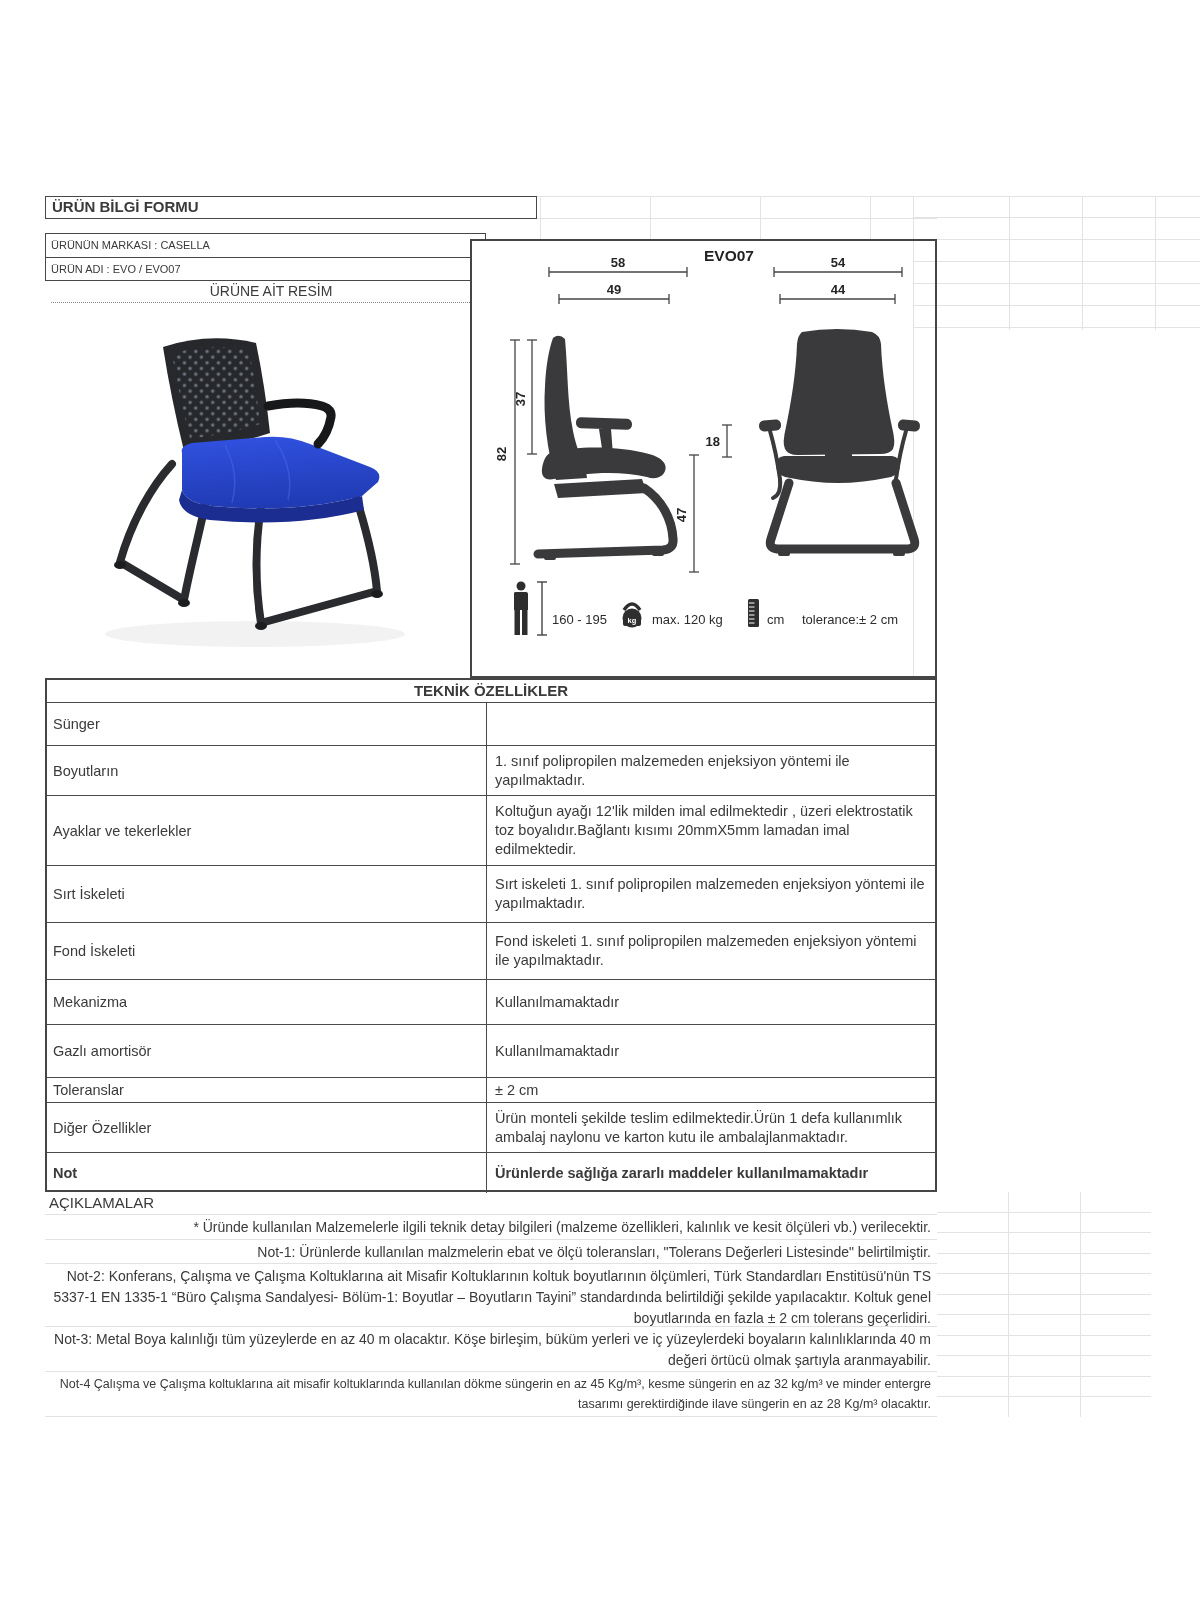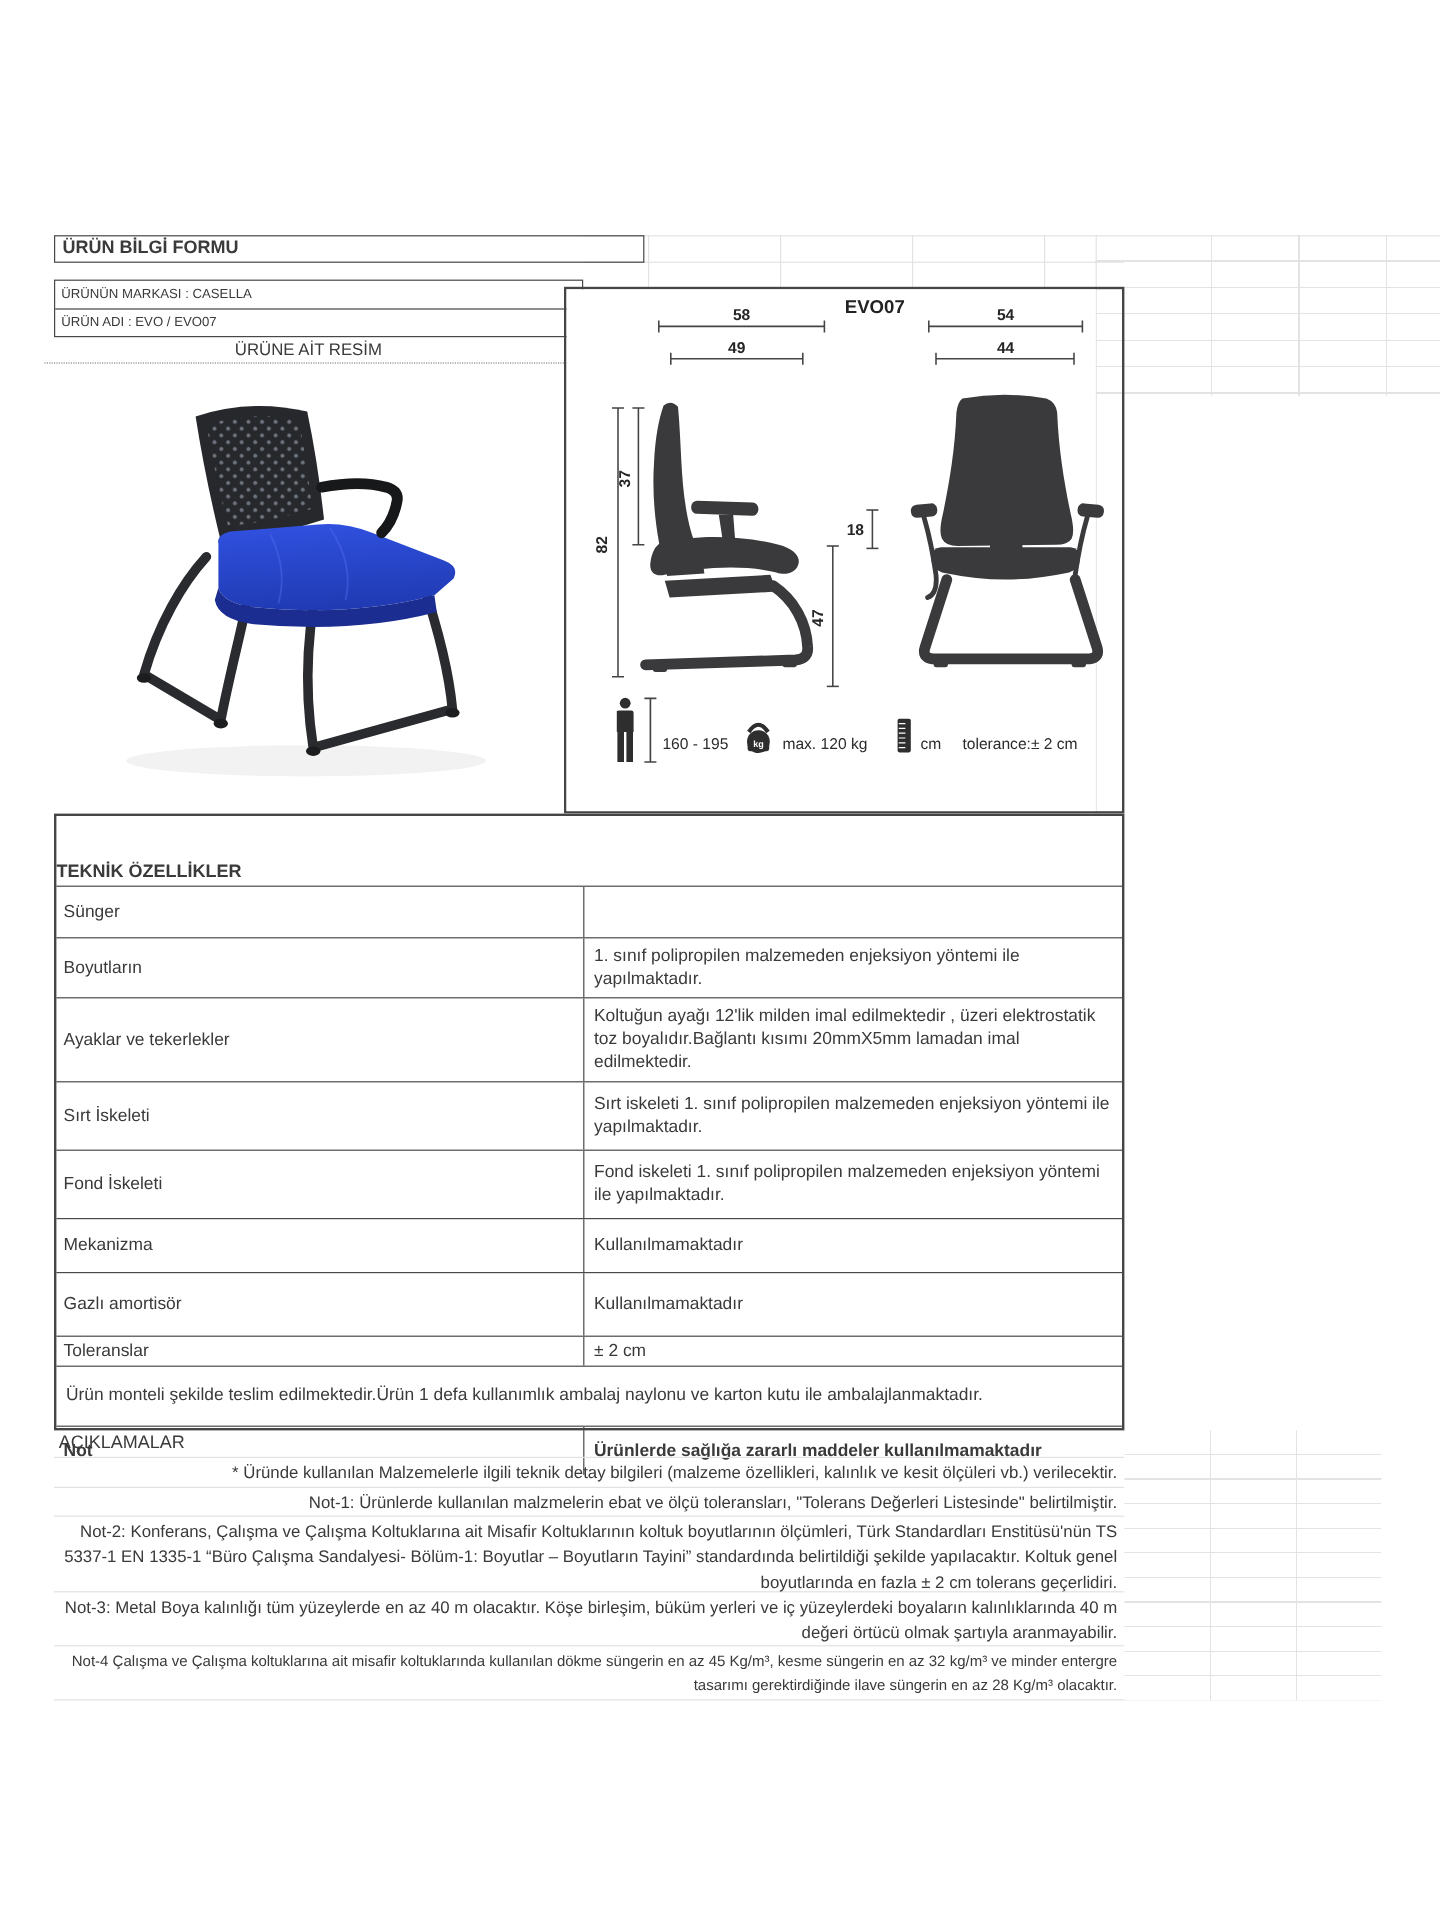--- a/index.html
+++ b/index.html
@@ -31,31 +31,31 @@
   }
   
   .title-box{
     left:45px;top:196px;width:492px;height:23px;border:1.5px solid #474747;
     font-weight:bold;font-size:15px;line-height:20px;padding-left:6px;
   }
   .id-box{left:45px;top:233px;width:441px;height:48px;border:1.5px solid #474747;}
   .id-row{height:24px;font-size:11px;line-height:23px;padding-left:5px;box-sizing:border-box;}
   .id-row:first-child{border-bottom:1.5px solid #474747;}
   .caption-row{
-    left:37px;top:281px;width:441px;height:22px;
+    left:51px;top:281px;width:441px;height:22px;
     border-right:1.5px dotted #888;border-bottom:1.5px dotted #888;
     text-align:center;font-size:14px;line-height:21px;
   }
   
   .draw-box{left:470px;top:239px;width:467px;height:439px;border:2px solid #454545;}
   
   .spec{left:45px;top:678px;width:892px;height:514px;border:2px solid #454545;background:#fff;}
   .spec-header{
-    height:22px;border-bottom:1.5px solid #4a4a4a;text-align:left;
-    font-weight:bold;font-size:15px;line-height:21px;margin-top:36px;
+    height:22px;border-bottom:1.5px solid #4a4a4a;text-align:center;
+    font-weight:bold;font-size:15px;line-height:21px;
   }
   .srow{display:flex;border-bottom:1.5px solid #4a4a4a;box-sizing:border-box;}
   .srow:last-child{border-bottom:none;font-weight:bold;}
   .scell-l{
     width:440px;flex:0 0 440px;border-right:1.5px solid #4a4a4a;
     display:flex;align-items:center;padding-left:6px;font-size:14.5px;box-sizing:border-box;
   }
   .scell-r{
     flex:1;display:flex;align-items:center;padding:2px 10px 2px 8px;
     font-size:14.5px;line-height:19px;box-sizing:border-box;
@@ -249,20 +249,21 @@
   </div>
   <div class="srow" style="height:53px">
     <div class="scell-l">Gazlı amortisör</div>
     <div class="scell-r">Kullanılmamaktadır</div>
   </div>
   <div class="srow" style="height:25px">
     <div class="scell-l">Toleranslar</div>
     <div class="scell-r">± 2 cm</div>
   </div>
   <div class="srow" style="height:50px">
+    <div class="scell-l">Diğer Özellikler</div>
     <div class="scell-r">Ürün monteli şekilde teslim edilmektedir.Ürün 1 defa kullanımlık ambalaj naylonu ve karton kutu ile ambalajlanmaktadır.</div>
   </div>
   <div class="srow" style="height:40px">
     <div class="scell-l">Not</div>
     <div class="scell-r">Ürünlerde sağlığa zararlı maddeler kullanılmamaktadır</div>
   </div>
 </div>
 
 <div class="abs notes">
   <div class="notes-header">AÇIKLAMALAR</div>

